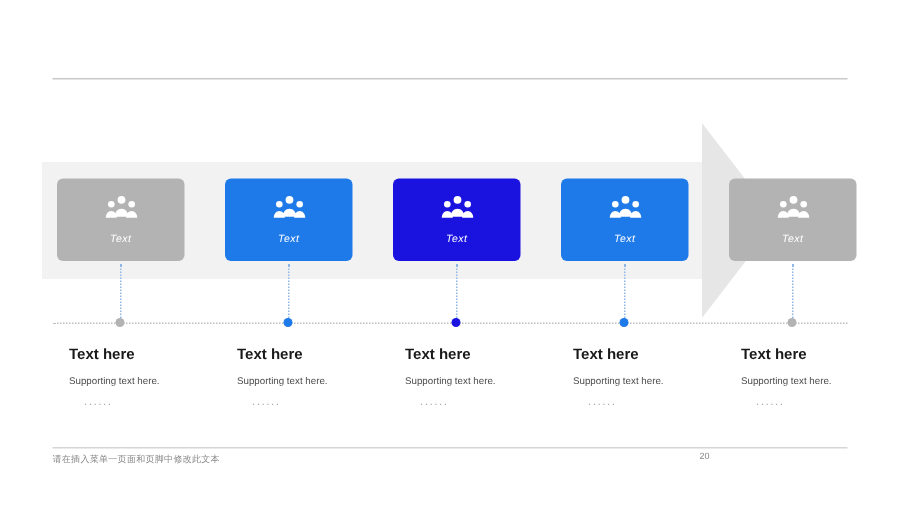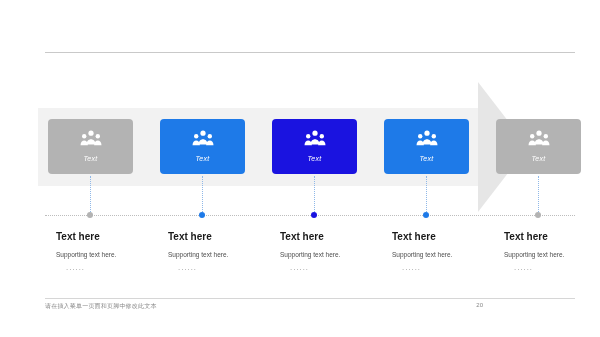--- a/index.html
+++ b/index.html
@@ -9,21 +9,21 @@
   }
   body {
     width: 600px;
     height: 337px;
     position: relative;
     font-family: "Liberation Sans", sans-serif;
     overflow: hidden;
   }
   .slide {
     position: absolute;
-    left: 10px; top: 0;
+    left: 0; top: 0;
     width: 508px;
     height: 337px;
     background: #ffffff;
   }
   
   .top-rule {
     position: absolute;
     left: 35px;
     top: 52px;
     width: 530px;

